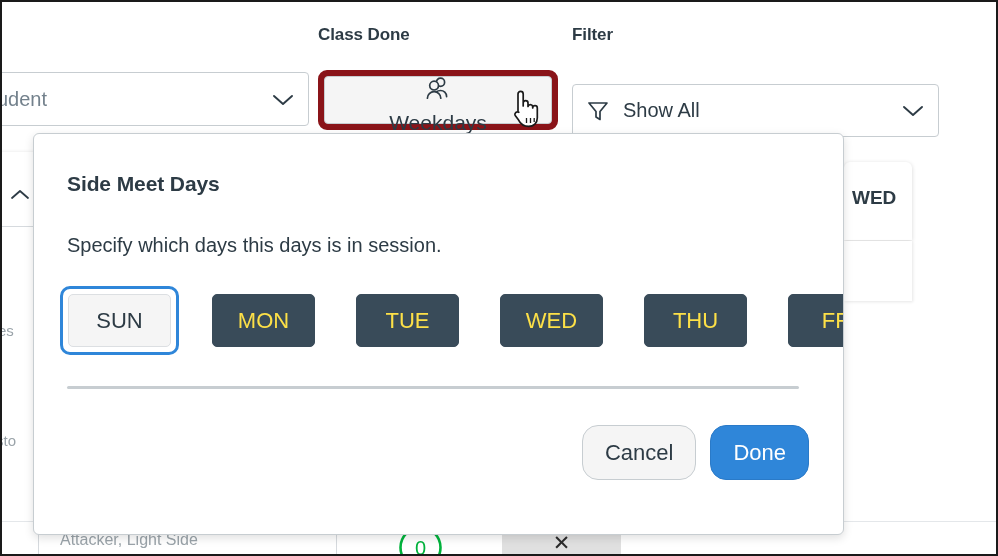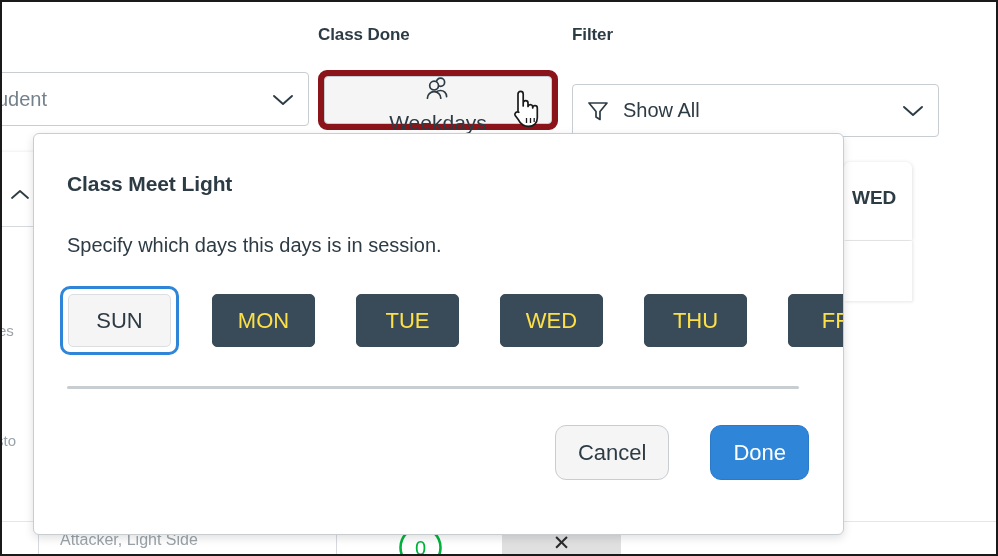--- a/index.html
+++ b/index.html
@@ -337,29 +337,28 @@
     position: absolute;
     right: 34px;
     top: 291px;
     display: flex;
     align-items: center;
     gap: 14px;
   }
   .action-btn {
     box-sizing: border-box;
     height: 55px;
-    border-radius: 11px;
+    border-radius: 16px;
     display: flex;
     align-items: center;
     justify-content: center;
     font-size: 22px;
     cursor: pointer;
     font-family: "Liberation Sans", sans-serif;
     padding: 0 22px;
-    margin-left: 27px;
   }
   #cancel-btn {
     background: #f5f5f5;
     border: 1px solid #c7cdd1;
     color: #2d3b45;
     min-width: 109px;
   }
   #done-btn {
     background: #2f86d9;
     border: 1px solid #2a7ac8;
@@ -442,21 +441,21 @@
         <path d="M2 3 H20 L13 11.5 V19.5 L9 17 V11.5 Z" fill="none" stroke="#2d3b45" stroke-width="1.7" stroke-linejoin="round"></path>
       </svg>
       <span class="combo-text">Show All</span>
       <svg class="chev" viewBox="0 0 22 13">
         <polyline points="2,3 11,11 20,3" fill="none" stroke="#2d3b45" stroke-width="1.9" stroke-linecap="round" stroke-linejoin="round"></polyline>
       </svg>
     </div>
   </div>
 
   <div id="modal">
-    <div id="modal-title">Class Meet Light</div>
+    <div id="modal-title">Side Meet Days</div>
     <div id="modal-desc">Specify which days this days is in session.</div>
 
     <div id="day-row">
       <div class="day-slot focused">
         <div class="day-btn off">SUN</div>
       </div>
       <div class="day-slot">
         <div class="day-btn on">MON</div>
       </div>
       <div class="day-slot">

